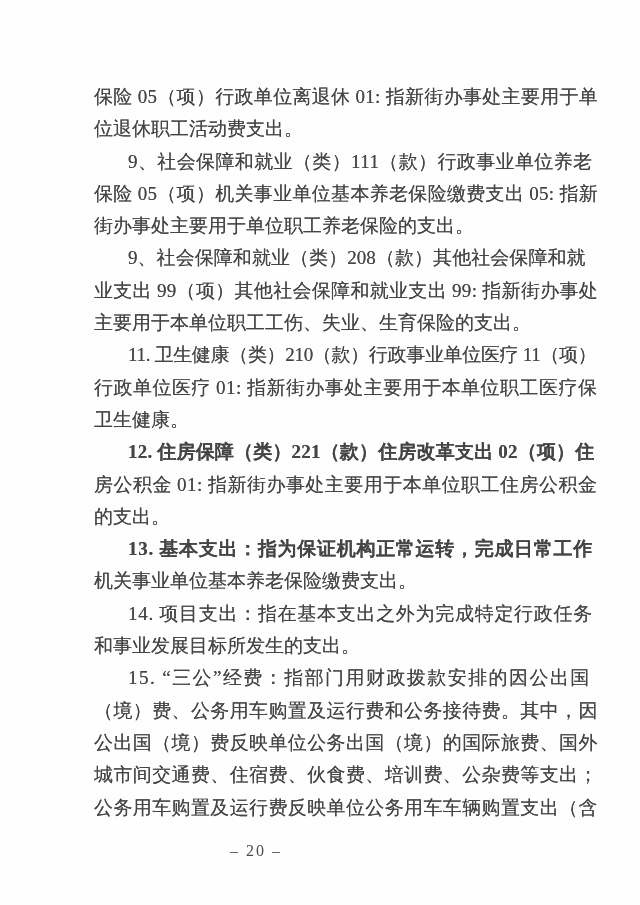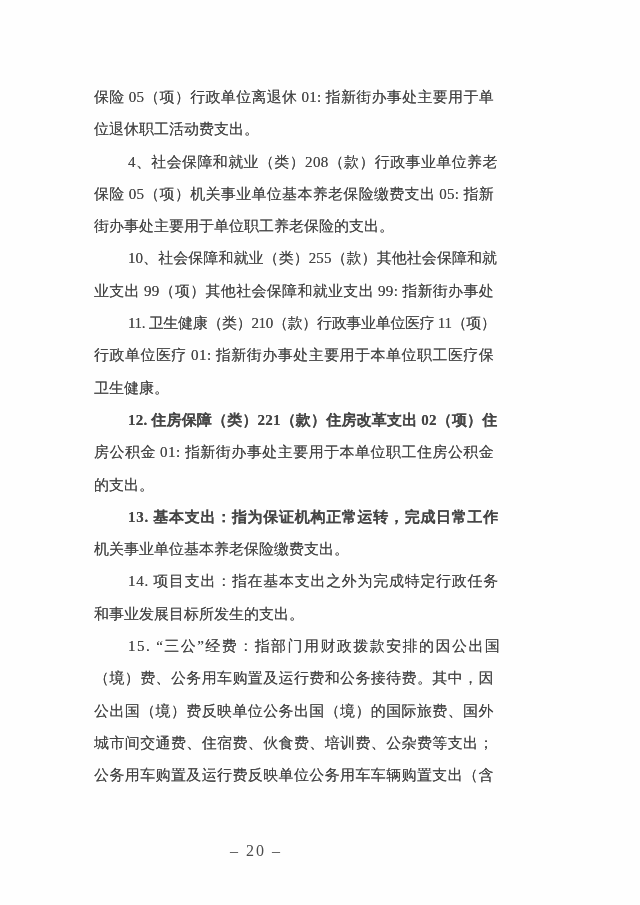--- a/index.html
+++ b/index.html
@@ -21,21 +21,21 @@
   .text-block {
     position: absolute;
     left: 94px;
     top: 81px;
     width: 452px;
   }
   .line {
     white-space: nowrap;
     height: 32.3px;
     line-height: 32.3px;
-    font-size: 15px;
+    font-size: 19px;
     text-shadow: 0 0 0.5px #6a6a6a;
   }
   .line > span { display: inline-block; }
   .line.indent > span { padding-left: 34px; }
   .footer {
     position: absolute;
     left: 0;
     top: 842px;
     width: 512px;
     height: 18px;
@@ -46,25 +46,26 @@
     color: #4c4c4c;
   }
 </style>
 </head>
 <body>
 
 <div class="page">
   <div class="text-block">
       <div class="line"><span style="letter-spacing: 0.31px;">保险 05（项）行政单位离退休 01: 指新街办事处主要用于单</span></div>
       <div class="line"><span>位退休职工活动费支出。</span></div>
-      <div class="line indent"><span style="letter-spacing: 0.38px;">4、社会保障和就业（类）208（款）行政事业单位养老</span></div>
+      <div class="line indent"><span style="letter-spacing: 0.38px;">9、社会保障和就业（类）111（款）行政事业单位养老</span></div>
       <div class="line"><span style="letter-spacing: 0.31px;">保险 05（项）机关事业单位基本养老保险缴费支出 05: 指新</span></div>
       <div class="line"><span>街办事处主要用于单位职工养老保险的支出。</span></div>
-      <div class="line indent"><span style="letter-spacing: 0.06px;">10、社会保障和就业（类）255（款）其他社会保障和就</span></div>
+      <div class="line indent"><span style="letter-spacing: 0.06px;">9、社会保障和就业（类）208（款）其他社会保障和就</span></div>
       <div class="line"><span style="letter-spacing: 0.31px; text-align: right;">业支出 99（项）其他社会保障和就业支出 99: 指新街办事处</span></div>
+      <div class="line"><span>主要用于本单位职工工伤、失业、生育保险的支出。</span></div>
       <div class="line indent"><span style="letter-spacing: -0.32px;">11. 卫生健康（类）210（款）行政事业单位医疗 11（项）</span></div>
       <div class="line"><span style="letter-spacing: 0.47px;">行政单位医疗 01: 指新街办事处主要用于本单位职工医疗保</span></div>
       <div class="line"><span>卫生健康。</span></div>
       <div class="line indent"><span style="letter-spacing: 0.19px; font-weight: bold;">12. 住房保障（类）221（款）住房改革支出 02（项）住</span></div>
       <div class="line"><span style="letter-spacing: 0.47px;">房公积金 01: 指新街办事处主要用于本单位职工住房公积金</span></div>
       <div class="line"><span>的支出。</span></div>
       <div class="line indent"><span style="letter-spacing: 0.71px; font-weight: bold;">13. 基本支出：指为保证机构正常运转，完成日常工作</span></div>
       <div class="line"><span>机关事业单位基本养老保险缴费支出。</span></div>
       <div class="line indent"><span style="letter-spacing: 0.71px;">14. 项目支出：指在基本支出之外为完成特定行政任务</span></div>
       <div class="line"><span>和事业发展目标所发生的支出。</span></div>

